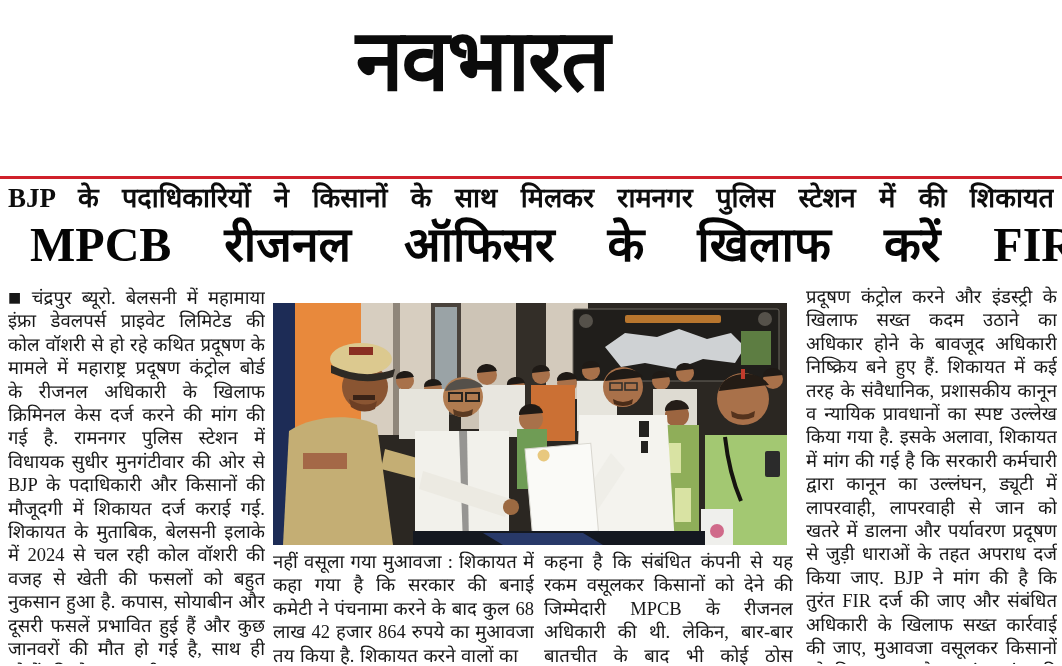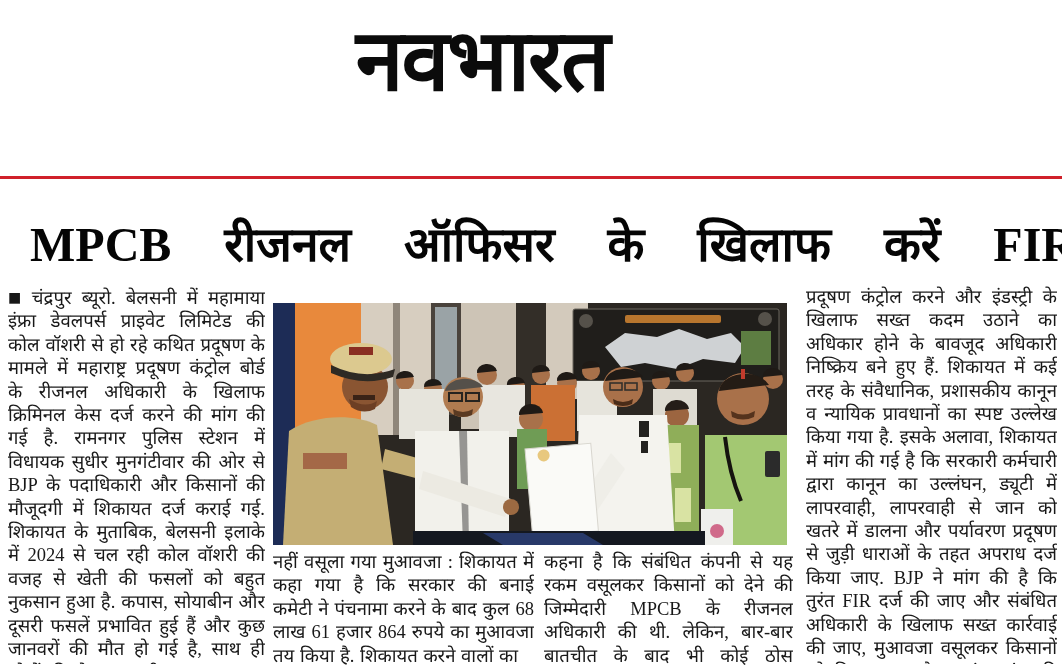--- a/index.html
+++ b/index.html
@@ -46,20 +46,21 @@
 </style>
 </head>
 <body>
 
 <div class="page">
 
   <div class="masthead">नवभारत</div>
 
   <div class="red-rule"></div>
 
+  <div class="kicker">BJP के पदाधिकारियों ने किसानों के साथ मिलकर रामनगर पुलिस स्टेशन में की शिकायत</div>
   <div class="headline">MPCB रीजनल ऑफिसर के खिलाफ करें FIR</div>
 
   <div class="col-left bodytext">
     <span class="byline-bullet">■</span><span class="bold">चंद्रपुर ब्यूरो.</span>
     <span>बेलसनी में महामाया इंफ्रा डेवलपर्स प्राइवेट लिमिटेड की कोल वॉशरी से हो रहे कथित प्रदूषण के मामले में महाराष्ट्र प्रदूषण कंट्रोल बोर्ड के रीजनल अधिकारी के खिलाफ क्रिमिनल केस दर्ज करने की मांग की गई है. रामनगर पुलिस स्टेशन में विधायक सुधीर मुनगंटीवार की ओर से BJP के पदाधिकारी और किसानों की मौजूदगी में शिकायत दर्ज कराई गई. शिकायत के मुताबिक, बेलसनी इलाके में 2024 से चल रही कोल वॉशरी की वजह से खेती की फसलों को बहुत नुकसान हुआ है. कपास, सोयाबीन और दूसरी फसलें प्रभावित हुई हैं और कुछ जानवरों की मौत हो गई है, साथ ही लोगों की सेहत पर भी बुरा असर पड़ा है.</span>
   </div>
 
   <div class="col-center">
     <svg class="photo-frame" viewBox="0 0 514 242" xmlns="http://www.w3.org/2000/svg" role="img" aria-label="Police officer in khaki uniform receiving a written complaint from BJP office-bearers and farmers at Ramnagar police station; crowd of men and women, man in green shirt at right, map banner on wall">
 
@@ -187,21 +188,21 @@
 
       <g>
         <rect x="140" y="228" width="292" height="14" fill="#141820"></rect>
         <path d="M210,230 L310,230 L330,242 L230,242 Z" fill="#2c3f77" opacity="0.85"></path>
       </g>
     </svg>
 
     <div class="subcols">
       <div class="subcol-a bodytext">
         <span class="bold">नहीं वसूला गया मुआवजा :</span>
-        <span>शिकायत में कहा गया है कि सरकार की बनाई कमेटी ने पंचनामा करने के बाद कुल 68 लाख 61 हजार 864 रुपये का मुआवजा तय किया है. शिकायत करने वालों का</span>
+        <span>शिकायत में कहा गया है कि सरकार की बनाई कमेटी ने पंचनामा करने के बाद कुल 68 लाख 42 हजार 864 रुपये का मुआवजा तय किया है. शिकायत करने वालों का</span>
       </div>
       <div class="subcol-b bodytext">
         <span>कहना है कि संबंधित कंपनी से यह रकम वसूलकर किसानों को देने की जिम्मेदारी MPCB के रीजनल अधिकारी की थी. लेकिन, बार-बार बातचीत के बाद भी कोई ठोस कार्रवाई नहीं हुई. आरोप है कि</span>
       </div>
     </div>
   </div>
 
   <div class="col-right bodytext">
     <span>प्रदूषण कंट्रोल करने और इंडस्ट्री के खिलाफ सख्त कदम उठाने का अधिकार होने के बावजूद अधिकारी निष्क्रिय बने हुए हैं. शिकायत में कई तरह के संवैधानिक, प्रशासकीय कानून व न्यायिक प्रावधानों का स्पष्ट उल्लेख किया गया है. इसके अलावा, शिकायत में मांग की गई है कि सरकारी कर्मचारी द्वारा कानून का उल्लंघन, ड्यूटी में लापरवाही, लापरवाही से जान को खतरे में डालना और पर्यावरण प्रदूषण से जुड़ी धाराओं के तहत अपराध दर्ज किया जाए. BJP ने मांग की है कि तुरंत FIR दर्ज की जाए और संबंधित अधिकारी के खिलाफ सख्त कार्रवाई की जाए, मुआवजा वसूलकर किसानों को दिया जाए और स्वतंत्र जांच की जाए.</span>
   </div>

